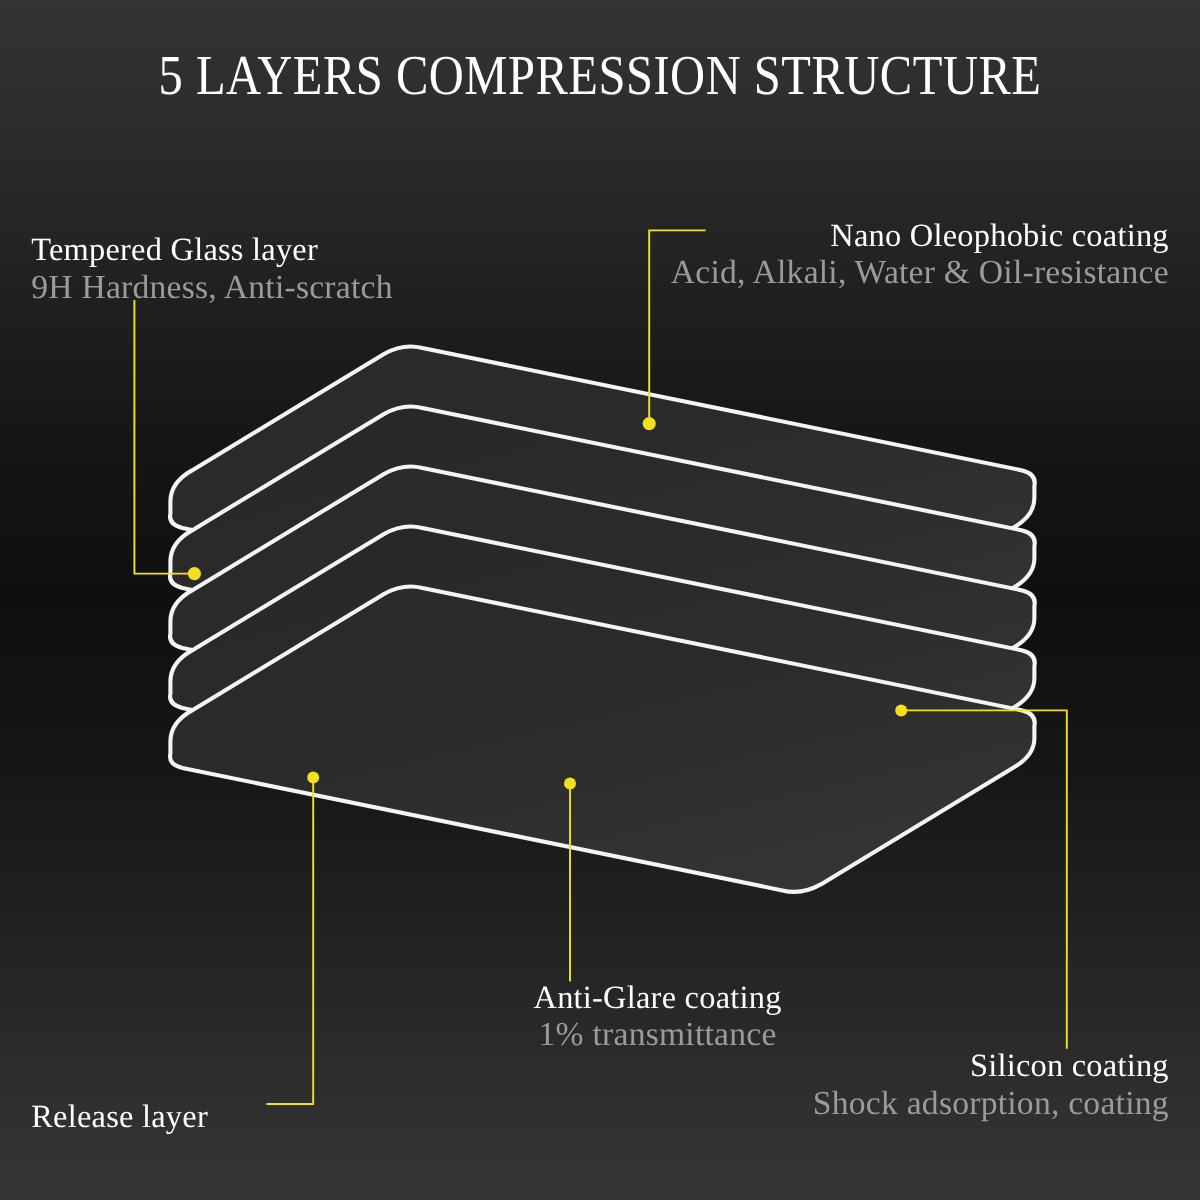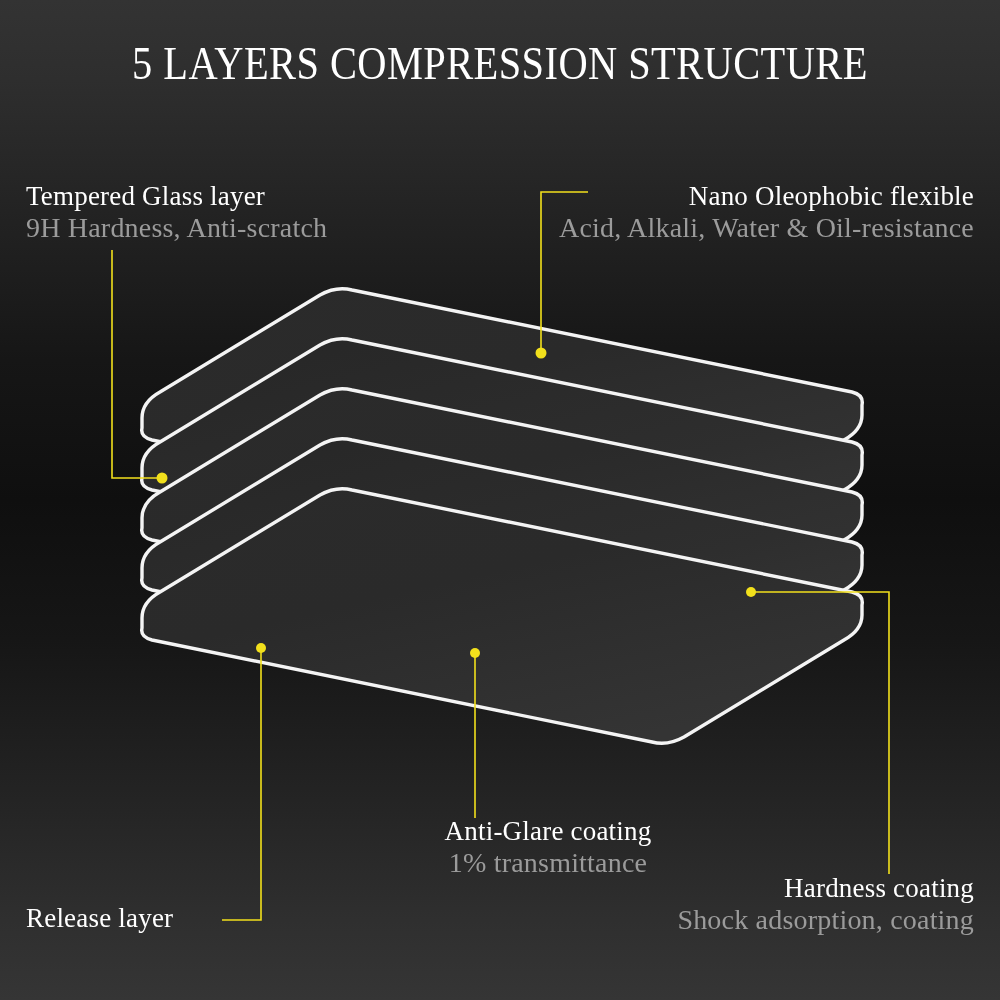--- a/index.html
+++ b/index.html
@@ -66,21 +66,21 @@
     font-weight: 400;
     letter-spacing: 0.2px;
   }
   .callout .sub {
     color: #9b9b9b;
     font-size: 28px;
     line-height: 30px;
     font-weight: 400;
     letter-spacing: 0.2px;
   }
-  .al-left  { text-align: left; }
+  .al-left  { text-align: left; margin-top: 12px; }
   .al-right { text-align: right; }
 
   #co-tempered { left: 26px;  top: 180px; }
   #co-nano     { right: 26px; top: 180px; }
   #co-antiglare{ left: 0px;   top: 815px; width: 1000px; text-align: center; margin-left: 48px; }
   #co-silicon  { right: 26px; top: 872px; }
   #co-release  { left: 26px;  top: 902px; }
 </style>
 </head>
 <body>
@@ -162,31 +162,31 @@
       <circle cx="261" cy="648" r="5.0"></circle>
     </g>
   </svg>
 
   <div class="callout al-left" id="co-tempered">
     <div class="ttl">Tempered Glass layer</div>
     <div class="sub">9H Hardness, Anti-scratch</div>
   </div>
 
   <div class="callout al-right" id="co-nano">
-    <div class="ttl">Nano Oleophobic flexible</div>
+    <div class="ttl">Nano Oleophobic coating</div>
     <div class="sub">Acid, Alkali, Water &amp; Oil-resistance</div>
   </div>
 
   <div class="callout" id="co-antiglare">
     <div class="ttl">Anti-Glare coating</div>
     <div class="sub">1% transmittance</div>
   </div>
 
   <div class="callout al-right" id="co-silicon">
-    <div class="ttl">Hardness coating</div>
+    <div class="ttl">Silicon coating</div>
     <div class="sub">Shock adsorption, coating</div>
   </div>
 
   <div class="callout al-left" id="co-release">
     <div class="ttl">Release layer</div>
   </div>
 
 </div>
 
 </body></html>

